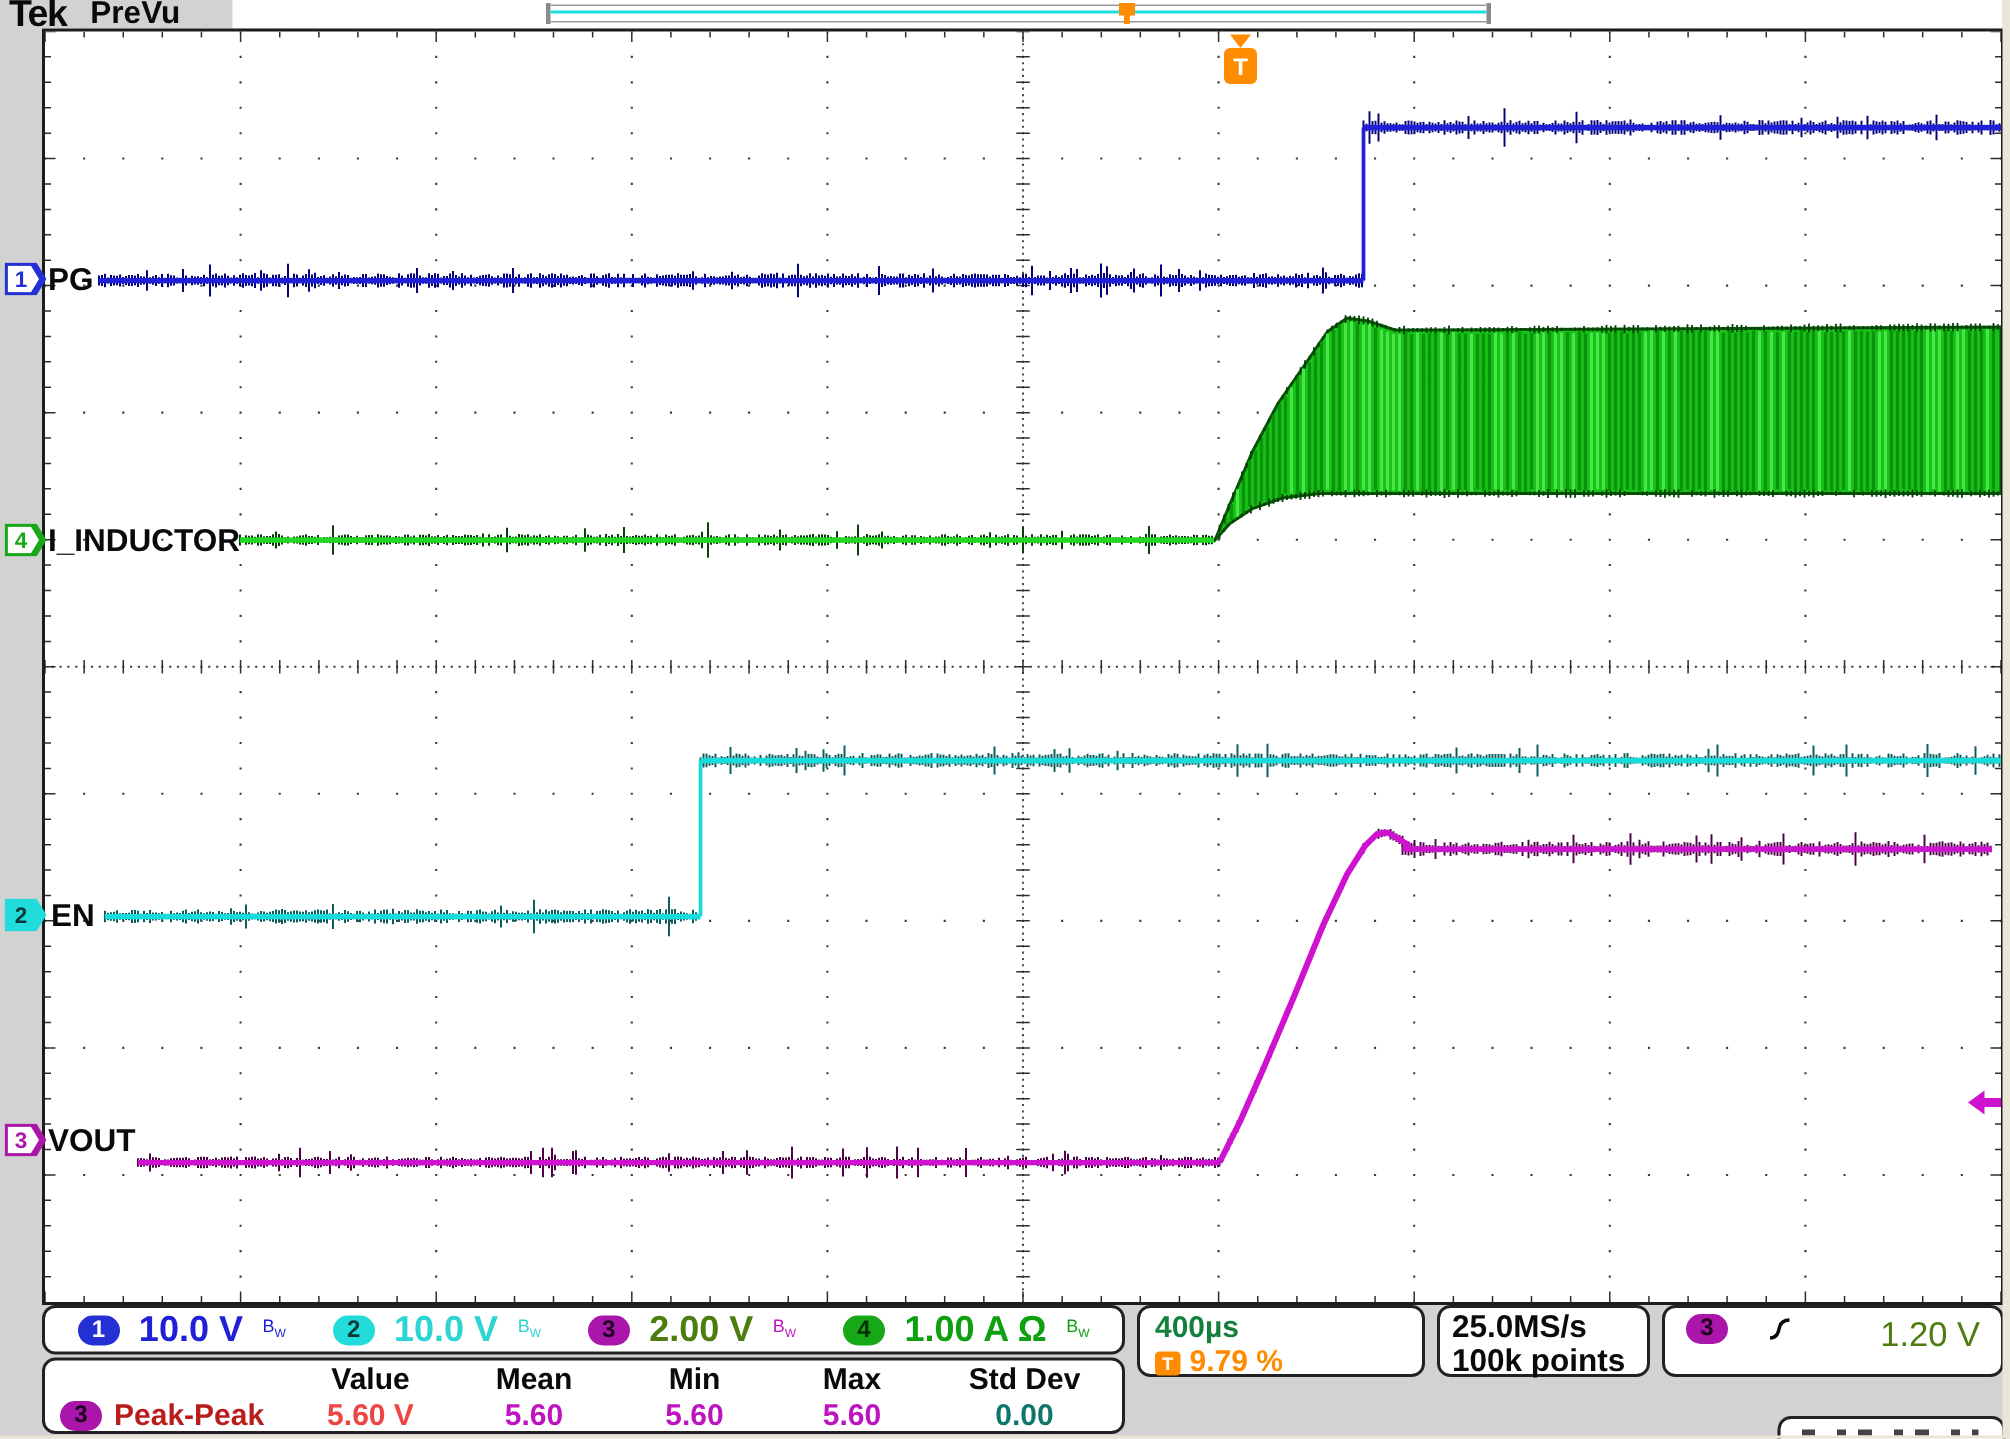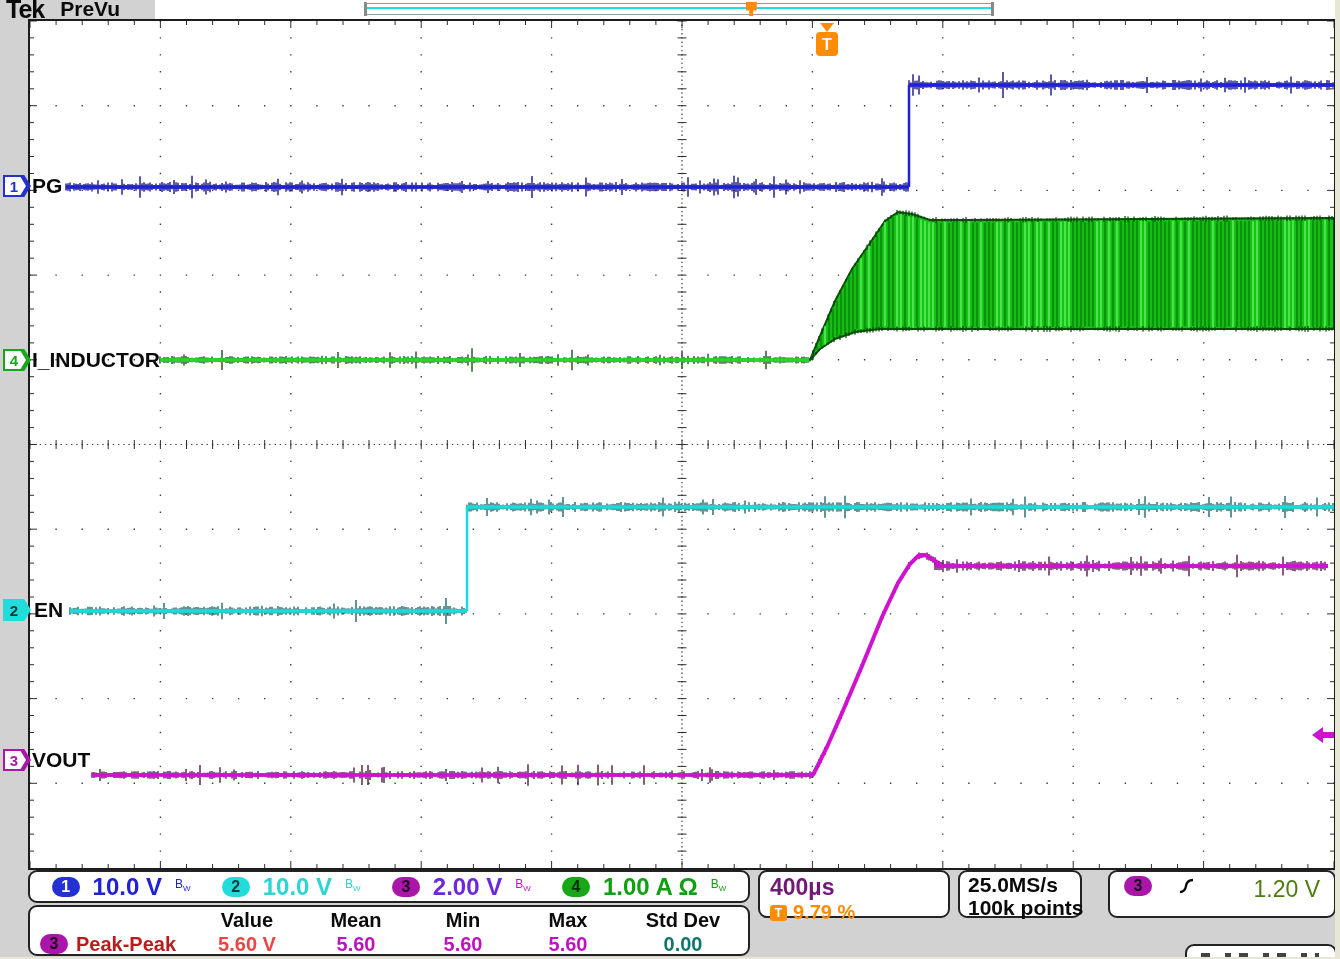--- a/index.html
+++ b/index.html
@@ -48,26 +48,26 @@
   .bw sub{font-size:8px}
 
   #measbox{left:28px;top:905px;width:722px;height:51px;display:grid;
            grid-template-columns:160px 106px 112px 102px 108px 1fr;
            grid-template-rows:24px 24px;align-items:center;padding:1px 4px}
   .mhead{font-size:20px;font-weight:bold;color:#0a0a0a;text-align:center}
   .mval{font-size:20px;font-weight:bold;text-align:center}
   .mname{display:flex;align-items:center;gap:8px;padding-left:6px;font-size:20px;font-weight:bold}
 
   #tbbox{left:758px;top:870px;width:192px;height:48px;padding:2px 10px}
-  .tbline1{font-size:23px;font-weight:bold;color:#701a75}
+  .tbline1{font-size:20px;font-weight:bold;color:#15803d}
   .tbline2{display:flex;align-items:center;gap:6px;font-size:20px;font-weight:bold;color:#ff8c00}
   .ticon{display:inline-flex;align-items:center;justify-content:center;width:17px;height:16px;
          background:#ff8c00;color:#fff;border-radius:3px;font-size:12px;font-weight:bold}
 
-  #acqbox{left:958px;top:870px;width:124px;height:48px;padding:1px 8px}
+  #acqbox{left:958px;top:870px;width:142px;height:48px;padding:1px 8px}
   .acqline{font-size:21px;font-weight:bold;color:#0a0a0a;line-height:23px;white-space:nowrap}
 
   #trigbox{left:1108px;top:870px;width:228px;height:48px;display:flex;align-items:flex-start;
            padding:4px 14px 0 14px}
   .slope{margin-left:26px;margin-top:1px}
   .triglevel{margin-left:auto;font-size:23px;font-weight:normal;color:#4d7c0f}
 
   #datebox{left:1185px;top:944px;width:152px;height:34px;overflow:hidden}
   .datedash{margin:7px 0 0 14px;width:118px;height:4px;
      background:repeating-linear-gradient(90deg,#444 0 9px,transparent 9px 24px,#444 24px 30px,transparent 30px 38px)}
@@ -165,21 +165,21 @@
       <span class="chval" style="color:#2021d6">10.0 V</span>
       <span class="bw" style="color:#2021d6">B<sub>W</sub></span>
     </div>
     <div class="chgroup">
       <span class="pill" style="background:#22dcdc;color:#063a3a">2</span>
       <span class="chval" style="color:#2cd4d4">10.0 V</span>
       <span class="bw" style="color:#2cd4d4">B<sub>W</sub></span>
     </div>
     <div class="chgroup">
       <span class="pill" style="background:#aa16aa;color:#1d001d">3</span>
-      <span class="chval" style="color:#6d28d9">2.00 V</span>
+      <span class="chval" style="color:#4d7c0f">2.00 V</span>
       <span class="bw" style="color:#c013c0">B<sub>W</sub></span>
     </div>
     <div class="chgroup">
       <span class="pill" style="background:#16a816;color:#042f04">4</span>
       <span class="chval" style="color:#0fa00f">1.00 A Ω</span>
       <span class="bw" style="color:#0fa00f">B<sub>W</sub></span>
     </div>
   </div>
 
 <div class="box" id="measbox">

